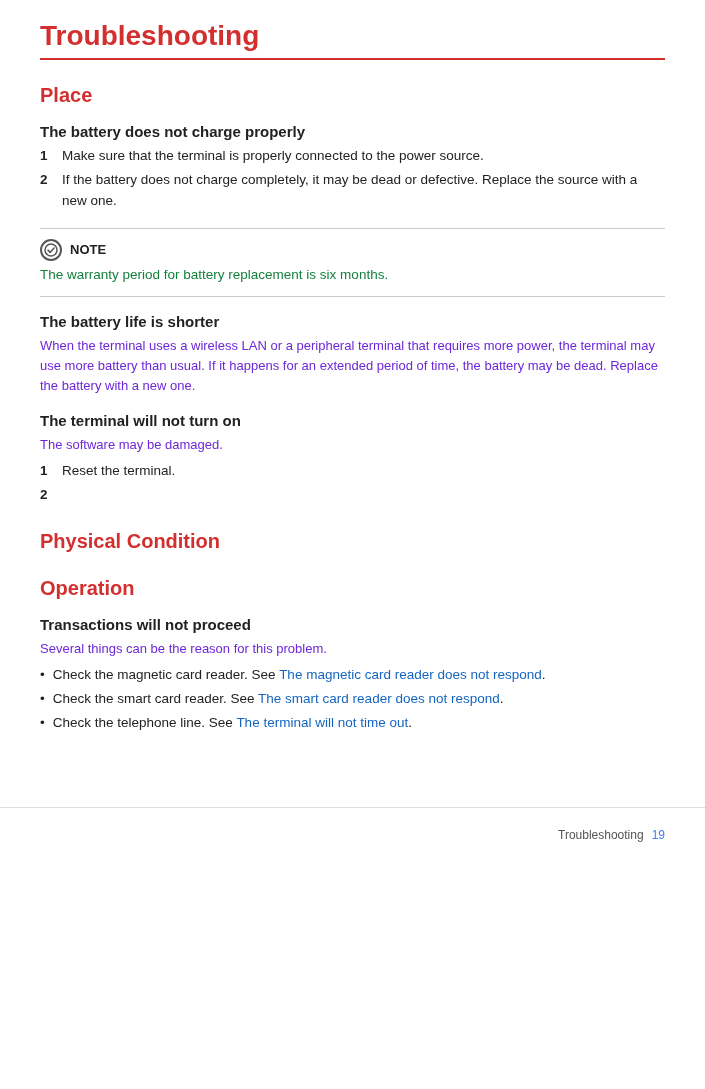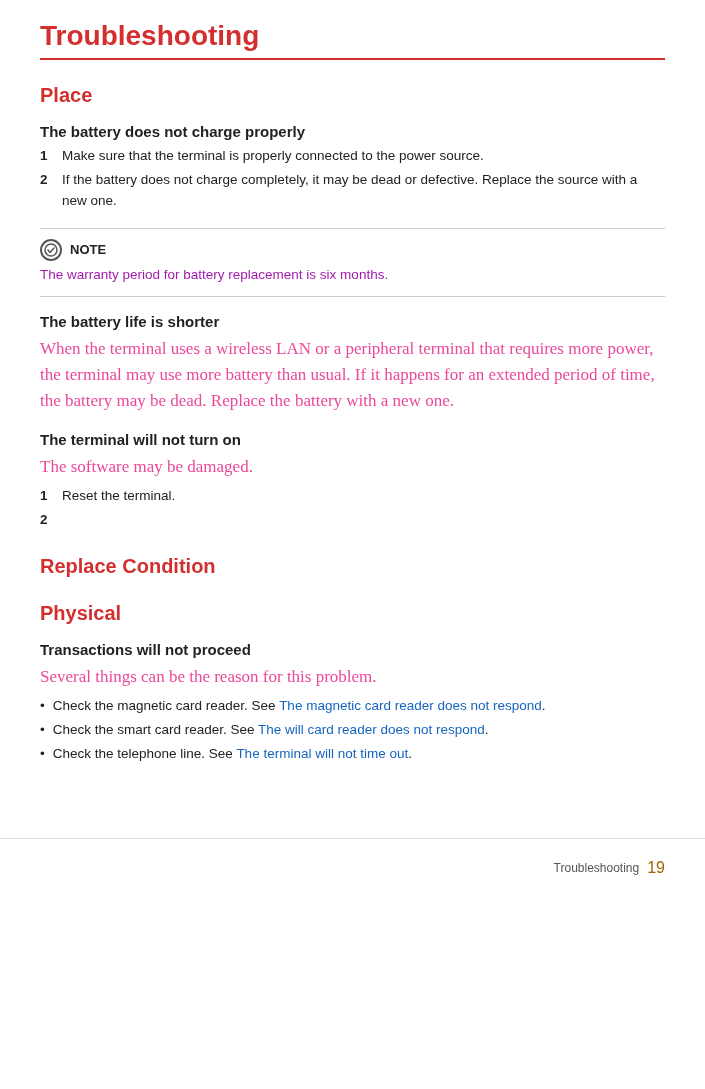--- a/index.html
+++ b/index.html
@@ -40,25 +40,24 @@
 
     .sub-heading {
       font-size: 15px;
       font-weight: bold;
       color: #222;
       margin-bottom: 6px;
       margin-top: 16px;
     }
 
     .body-text {
-      font-size: 17px;
-      color: #ec4899;
+      font-size: 13px;
+      color: #6d28d9;
       line-height: 1.55;
       margin-bottom: 6px;
-      font-family: Liberation Serif, serif;
     }
 
     .numbered-list {
       list-style: none;
       margin: 0;
       padding: 0;
     }
 
     .numbered-list li {
       display: flex;
@@ -101,21 +100,21 @@
     }
 
     .note-label {
       font-size: 13px;
       font-weight: bold;
       color: #222;
     }
 
     .note-text {
       font-size: 13.5px;
-      color: #a21caf;
+      color: #15803d;
       line-height: 1.55;
     }
 
     .bullet-list {
       list-style: none;
       margin: 0;
       padding: 0;
     }
 
     .bullet-list li {
@@ -150,22 +149,22 @@
       color: #555;
       border-top: 1px solid #ddd;
       margin-top: 30px;
     }
 
     .footer-text {
       margin-right: 8px;
     }
 
     .footer-page {
-      font-size: 16px;
-      color: #a16207;
+      font-size: 12px;
+      color: #3b82f6;
     }
   </style>
 </head>
 <body>
 
 <div class="page-container">
   <div class="page-title">Troubleshooting</div>
 
   <div class="section-gap">
     <div class="section-heading">Place</div>
@@ -211,41 +210,41 @@
           <span>Reset the terminal.</span>
         </li>
         <li>
           <span class="num">2</span>
         </li>
       </ol>
     </div>
   </div>
 
   <div class="section-gap">
-    <div class="section-heading">Replace Condition</div>
+    <div class="section-heading">Physical Condition</div>
 
     <div>
     </div>
   </div>
 
   <div class="section-gap">
-    <div class="section-heading">Physical</div>
+    <div class="section-heading">Operation</div>
 
     <div>
       <div class="sub-heading">Transactions will not proceed</div>
       <div class="body-text">Several things can be the reason for this problem.</div>
       <ul class="bullet-list">
         <li>
           <span>
             <span>Check the magnetic card reader. See </span><a class="link-text" href="#">The magnetic card reader does not respond</a><span>.</span>
           </span>
         </li>
         <li>
           <span>
-            <span>Check the smart card reader. See </span><a class="link-text" href="#">The will card reader does not respond</a><span>.</span>
+            <span>Check the smart card reader. See </span><a class="link-text" href="#">The smart card reader does not respond</a><span>.</span>
           </span>
         </li>
         <li>
           <span>
             <span>Check the telephone line. See </span><a class="link-text" href="#">The terminal will not time out</a><span>.</span>
           </span>
         </li>
       </ul>
     </div>
   </div>

